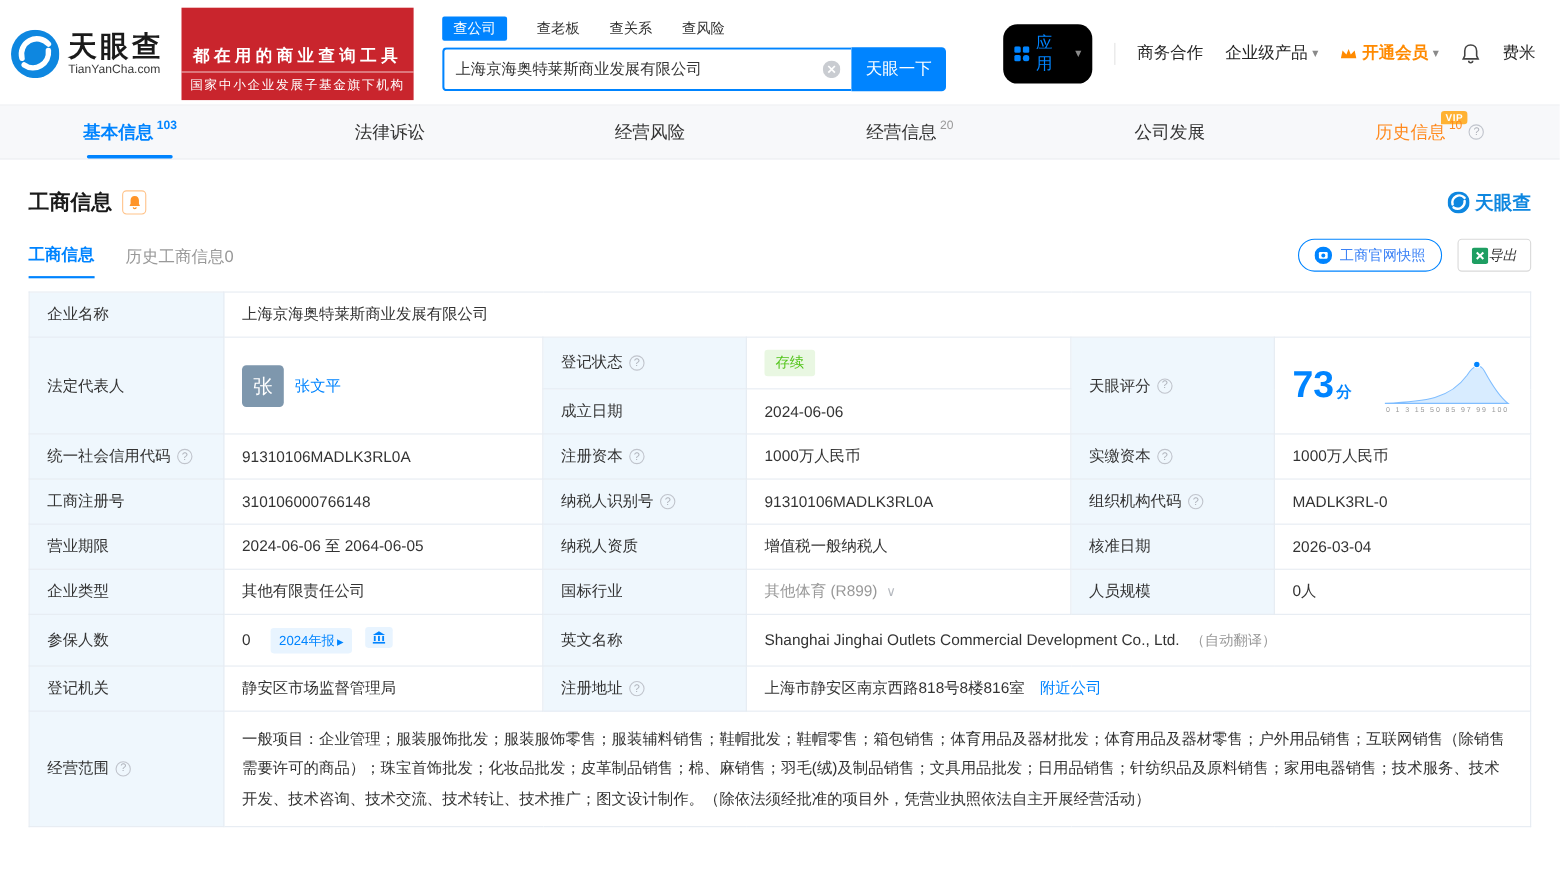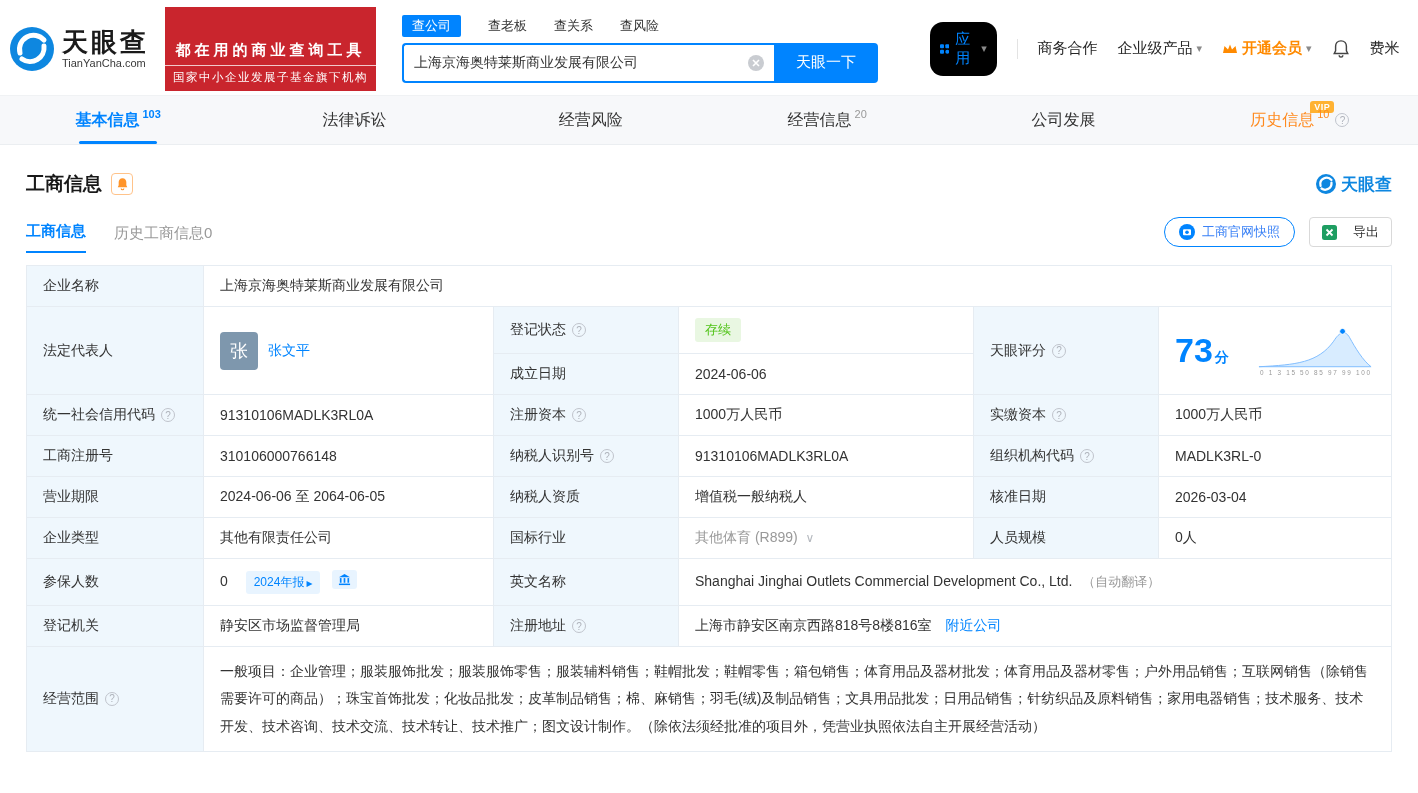--- a/index.html
+++ b/index.html
@@ -16,21 +16,21 @@
   .banner .l2 { font-size:11.5px; letter-spacing:1.5px; padding:4px 8px 6px; border-top:1px solid rgba(255,255,255,.75); }
   .search { display:flex; flex-direction:column; margin-left:10px; }
   .stabs { display:flex; gap:27px; align-items:center; margin-bottom:6px; font-size:13px; color:#333; }
   .stab { cursor:pointer; padding:2px 0; }
   .stab.active { background:#0084ff; color:#fff; padding:2px 10px; border-radius:2px; }
   .srow { display:flex; }
   .sinput { width:372px; height:40px; border:2px solid #0084ff; border-right:none; border-radius:4px 0 0 4px;
     display:flex; align-items:center; padding:0 10px; background:#fff; }
   .sinput input { flex:1; border:none; outline:none; font-size:14px; color:#333; background:transparent; }
   .clear-btn { display:flex; cursor:pointer; margin-left:6px; }
-  .sbtn { width:104px; height:40px; background:#0084ff; color:#fff; border:none; font-size:15px;
+  .sbtn { width:86px; height:40px; background:#0084ff; color:#fff; border:none; font-size:15px;
     border-radius:0 4px 4px 0; cursor:pointer; }
   .hspacer { flex:1; }
   .topnav { display:flex; align-items:center; gap:20px; font-size:15px; color:#262626; padding-right:4px; }
   .nav-chip { display:flex; align-items:center; gap:6px; background:#000000; color:#0084ff; padding:8px 10px;
     border-radius:13px; cursor:pointer;margin-left:20px; }
   .nav-divider { width:1px; height:20px; background:#e3e3e3; }
   .nav-item { display:flex; align-items:center; gap:4px; cursor:pointer; white-space:nowrap; }
   .member { color:#ff8a00; font-weight:bold; }
   .caret { font-size:11px; color:#8a8a8a; }
 
@@ -55,22 +55,22 @@
   .sec-title { font-size:19px; font-weight:bold; color:#1a1a1a; }
   .sec-bell { margin-left:9px; width:22px; height:22px; border:1px solid #ffc38a; border-radius:4px;
     display:flex; align-items:center; justify-content:center; }
   .watermark { margin-left:auto; display:flex; align-items:center; gap:5px; color:#0e87e0; font-weight:bold; font-size:17px; }
   .subrow { display:flex; align-items:flex-end; margin-top:20px; }
   .subtab { font-size:15px; color:#0084ff; font-weight:bold; padding-bottom:10px; border-bottom:2px solid #0084ff; cursor:pointer; }
   .subtab2 { font-size:15px; color:#999; margin-left:28px; padding-bottom:10px; cursor:pointer; }
   .subactions { margin-left:auto; display:flex; gap:14px; align-items:center; padding-bottom:6px; }
   .snap-btn { display:inline-flex; gap:7px; align-items:center; border:1px solid #0084ff; color:#3b82f6;
     border-radius:16px; padding:5px 14px; font-size:13px; background:#fff; cursor:pointer; }
-  .export-btn { display:inline-flex; gap:16px; align-items:center; border:1px solid #d9d9d9; color:#333;
-    border-radius:4px; padding:5px 12px; font-size:13px; background:#fff; cursor:pointer; }
+  .export-btn { display:inline-flex; gap:0; align-items:center; border:1px solid #d9d9d9; color:#333;
+    border-radius:4px; padding:5px 12px; font-size:13px; background:#fff; cursor:pointer;font-style:italic; }
 
   
   .info-table { width:100%; border-collapse:collapse; table-layout:fixed; font-size:14px; color:#333; margin-top:12px; }
   .info-table td { border:1px solid #e6ecf2; padding:11px 16px; vertical-align:middle; word-break:break-all; }
   td.lbl { background:#eff7fd; }
   .lblwrap { display:flex; align-items:center; }
   .help { display:inline-flex; flex-shrink:0; width:14px; height:14px; border:1px solid #c0c4cc; border-radius:50%;
     color:#aeb2ba; font-size:10px; align-items:center; justify-content:center; margin-left:6px; cursor:pointer; }
   .link { color:#0084ff; cursor:pointer; }
   .badge-green { background:#e9f7e2; color:#52c41a; padding:3px 10px; border-radius:3px; font-size:13px; display:inline-block; }

